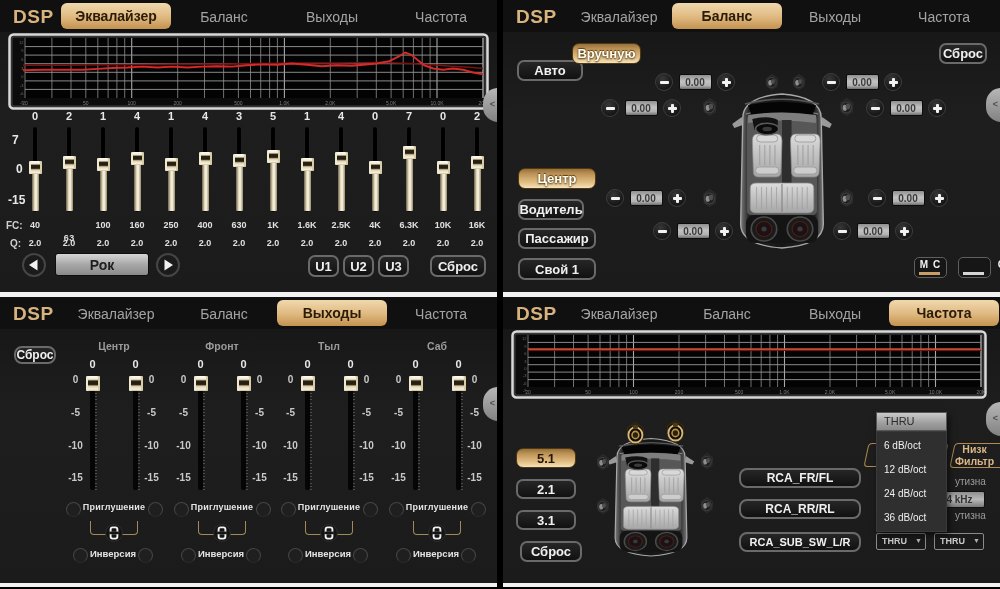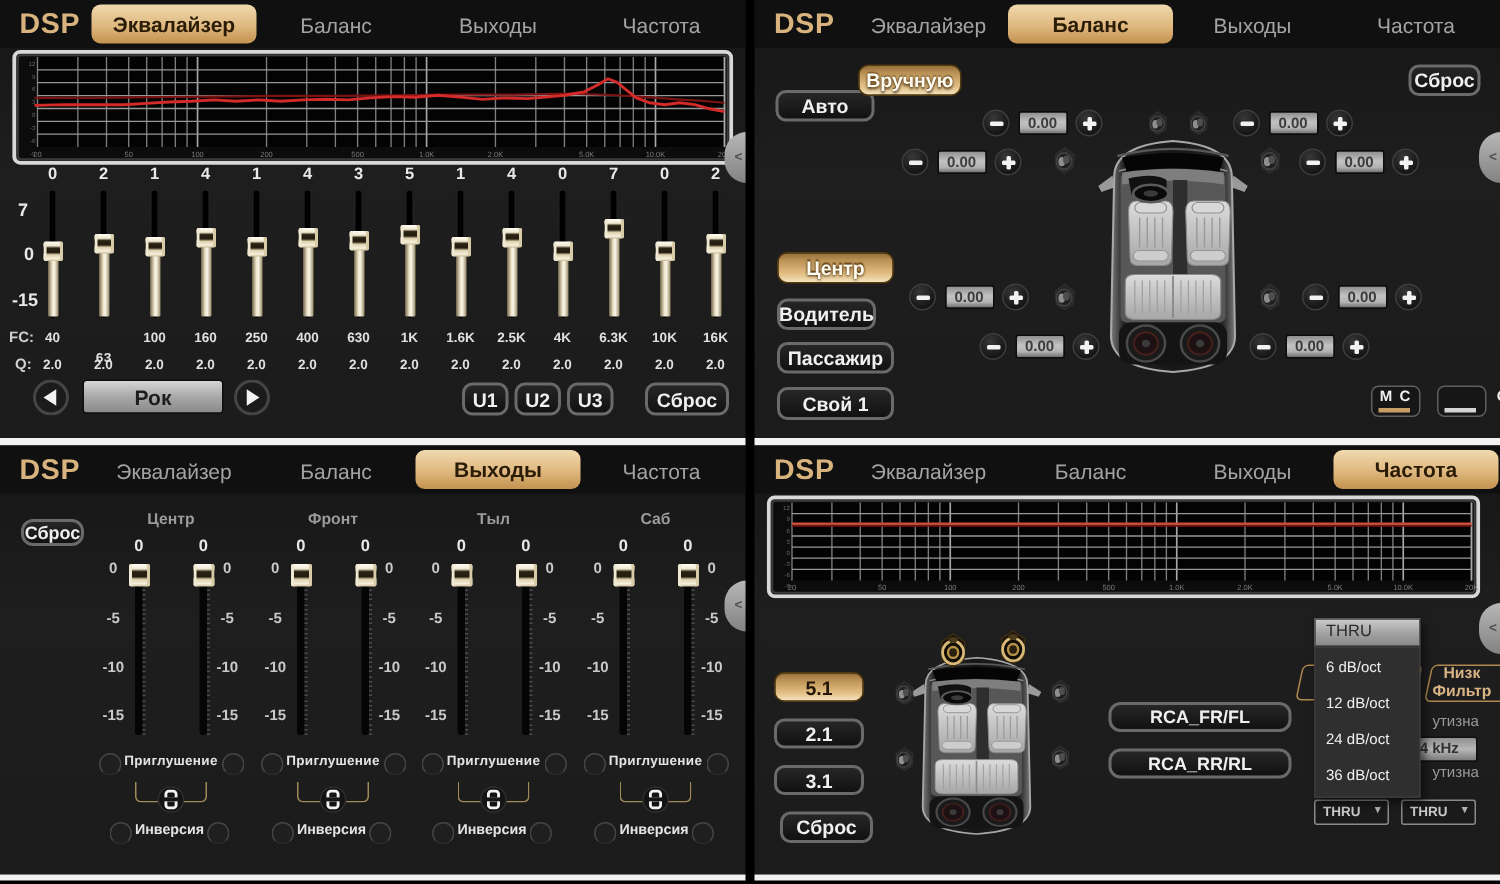--- a/index.html
+++ b/index.html
@@ -901,20 +901,21 @@
         <ellipse cx="9" cy="8.6" rx="2" ry="2.6" fill="#4e4e4e"></ellipse>
       </svg>
       <svg style="position:absolute;left:196.0px;top:199.0px;" width="16.0" height="18.0" viewBox="0 0 16 18">
         <path d="M8 1.5 L13.5 5.5 L13 13.5 L8 16.5 L3 13.5 L2.5 5.5 Z" fill="#252525" stroke="#2e2e2e" stroke-width="1"></path>
         <ellipse cx="7.6" cy="9.5" rx="4.6" ry="5" fill="#1f1f1f" stroke="#424242" stroke-width="1"></ellipse>
         <ellipse cx="6.2" cy="9.8" rx="2" ry="2.8" fill="#8f8f8f"></ellipse>
         <ellipse cx="9" cy="8.6" rx="2" ry="2.6" fill="#4e4e4e"></ellipse>
       </svg>
       <div style="position:absolute;left:236px;top:202px;width:122px;height:20px;background:linear-gradient(180deg,#262626,#111);border:2px solid #6a6a6a;border-radius:8px;box-sizing:border-box;display:flex;align-items:center;justify-content:center;color:#f0f0f0;font-size:12px;font-weight:bold;">RCA_RR/RL</div>
       <div style="position:absolute;left:236px;top:171px;width:122px;height:20px;background:linear-gradient(180deg,#262626,#111);border:2px solid #6a6a6a;border-radius:8px;box-sizing:border-box;display:flex;align-items:center;justify-content:center;color:#f0f0f0;font-size:12px;font-weight:bold;">RCA_FR/FL</div>
+      <div style="position:absolute;left:236px;top:235px;width:122px;height:20px;background:linear-gradient(180deg,#262626,#111);border:2px solid #6a6a6a;border-radius:8px;box-sizing:border-box;display:flex;align-items:center;justify-content:center;color:#f0f0f0;font-size:11px;font-weight:bold;">RCA_SUB_SW_L/R</div>
       <div style="position:absolute;left:363px;top:146px;width:80px;height:24px;border:1.5px solid #b08a4e;border-radius:4px;transform:skewX(-12deg);box-sizing:border-box;"></div>
       <div style="position:absolute;left:449px;top:146px;width:60px;height:25px;border:1.5px solid #b08a4e;border-radius:4px;transform:skewX(-12deg);box-sizing:border-box;"></div>
       <div style="position:absolute;left:452px;top:147px;color:#d9b586;font-size:10.5px;font-weight:bold;line-height:11.5px;text-align:center;">Низк<br>Фильтр</div>
       <div style="position:absolute;left:452px;top:179px;color:#9b9b9b;font-size:10px;">утизна</div>
       <div style="position:absolute;left:431px;top:194px;width:51px;height:17px;background:linear-gradient(180deg,#8f8f8f,#b8b8b8 50%,#7a7a7a);border:1px solid #111;border-radius:2px;box-sizing:border-box;display:flex;align-items:center;justify-content:center;color:#333;font-size:10px;font-weight:bold;">4 kHz</div>
       <div style="position:absolute;left:452px;top:213px;color:#9b9b9b;font-size:10px;">утизна</div>
       <div style="position:absolute;left:373px;top:236px;width:50px;height:17px;background:#1a1a1a;border:1.5px solid #8a8a8a;border-radius:2px;box-sizing:border-box;color:#c9c9c9;font-size:9px;font-weight:bold;line-height:14px;padding-left:5px;">THRU<span style="position:absolute;right:3px;top:0;color:#b0b0b0;font-size:7px;">▼</span></div>
       <div style="position:absolute;left:431px;top:236px;width:50px;height:17px;background:#1a1a1a;border:1.5px solid #8a8a8a;border-radius:2px;box-sizing:border-box;color:#c9c9c9;font-size:9px;font-weight:bold;line-height:14px;padding-left:5px;">THRU<span style="position:absolute;right:3px;top:0;color:#b0b0b0;font-size:7px;">▼</span></div>
       <div style="position:absolute;left:373px;top:115px;width:71px;height:120px;box-shadow:2px 3px 6px rgba(0,0,0,0.6);">
         <div style="position:absolute;left:0;top:0;width:100%;height:19px;background:linear-gradient(180deg,#cacaca,#9e9e9e 60%,#8a8a8a);border:1px solid #555;box-sizing:border-box;color:#2c2c2c;font-size:11px;line-height:17px;padding-left:7px;">THRU</div>

